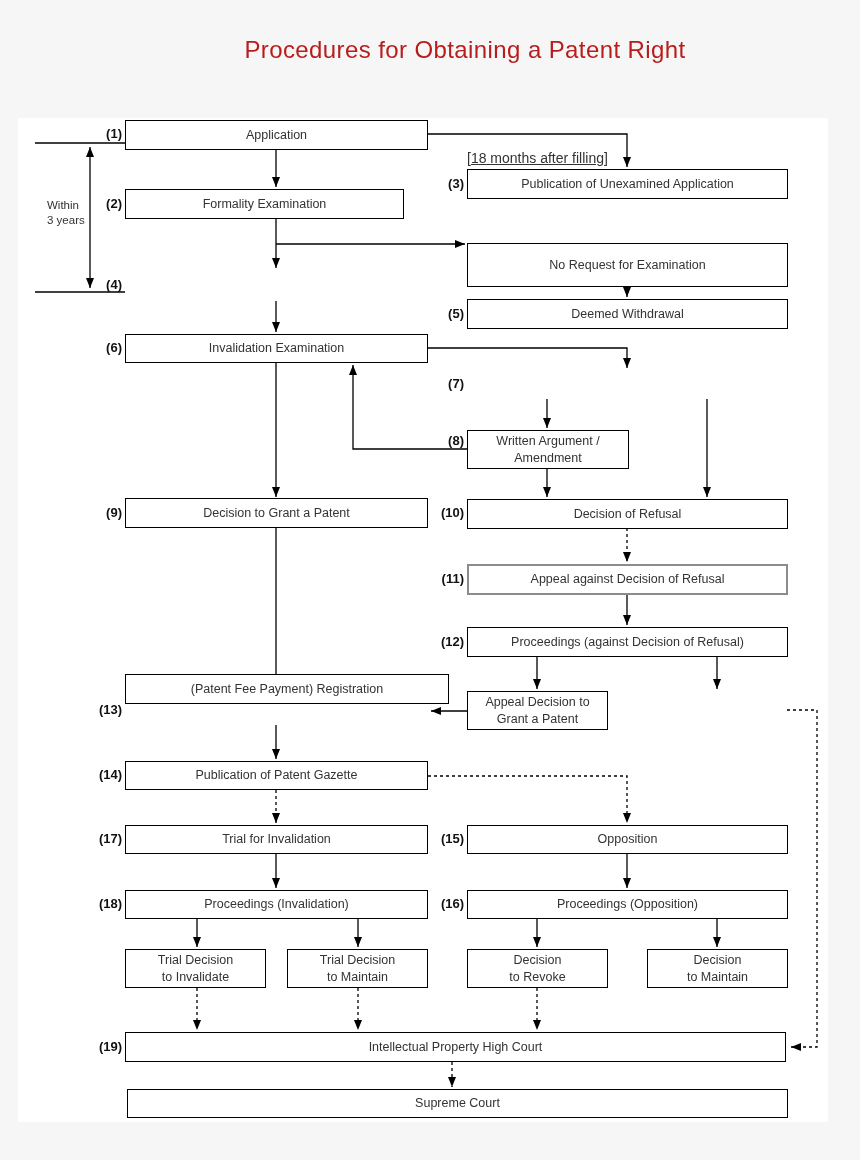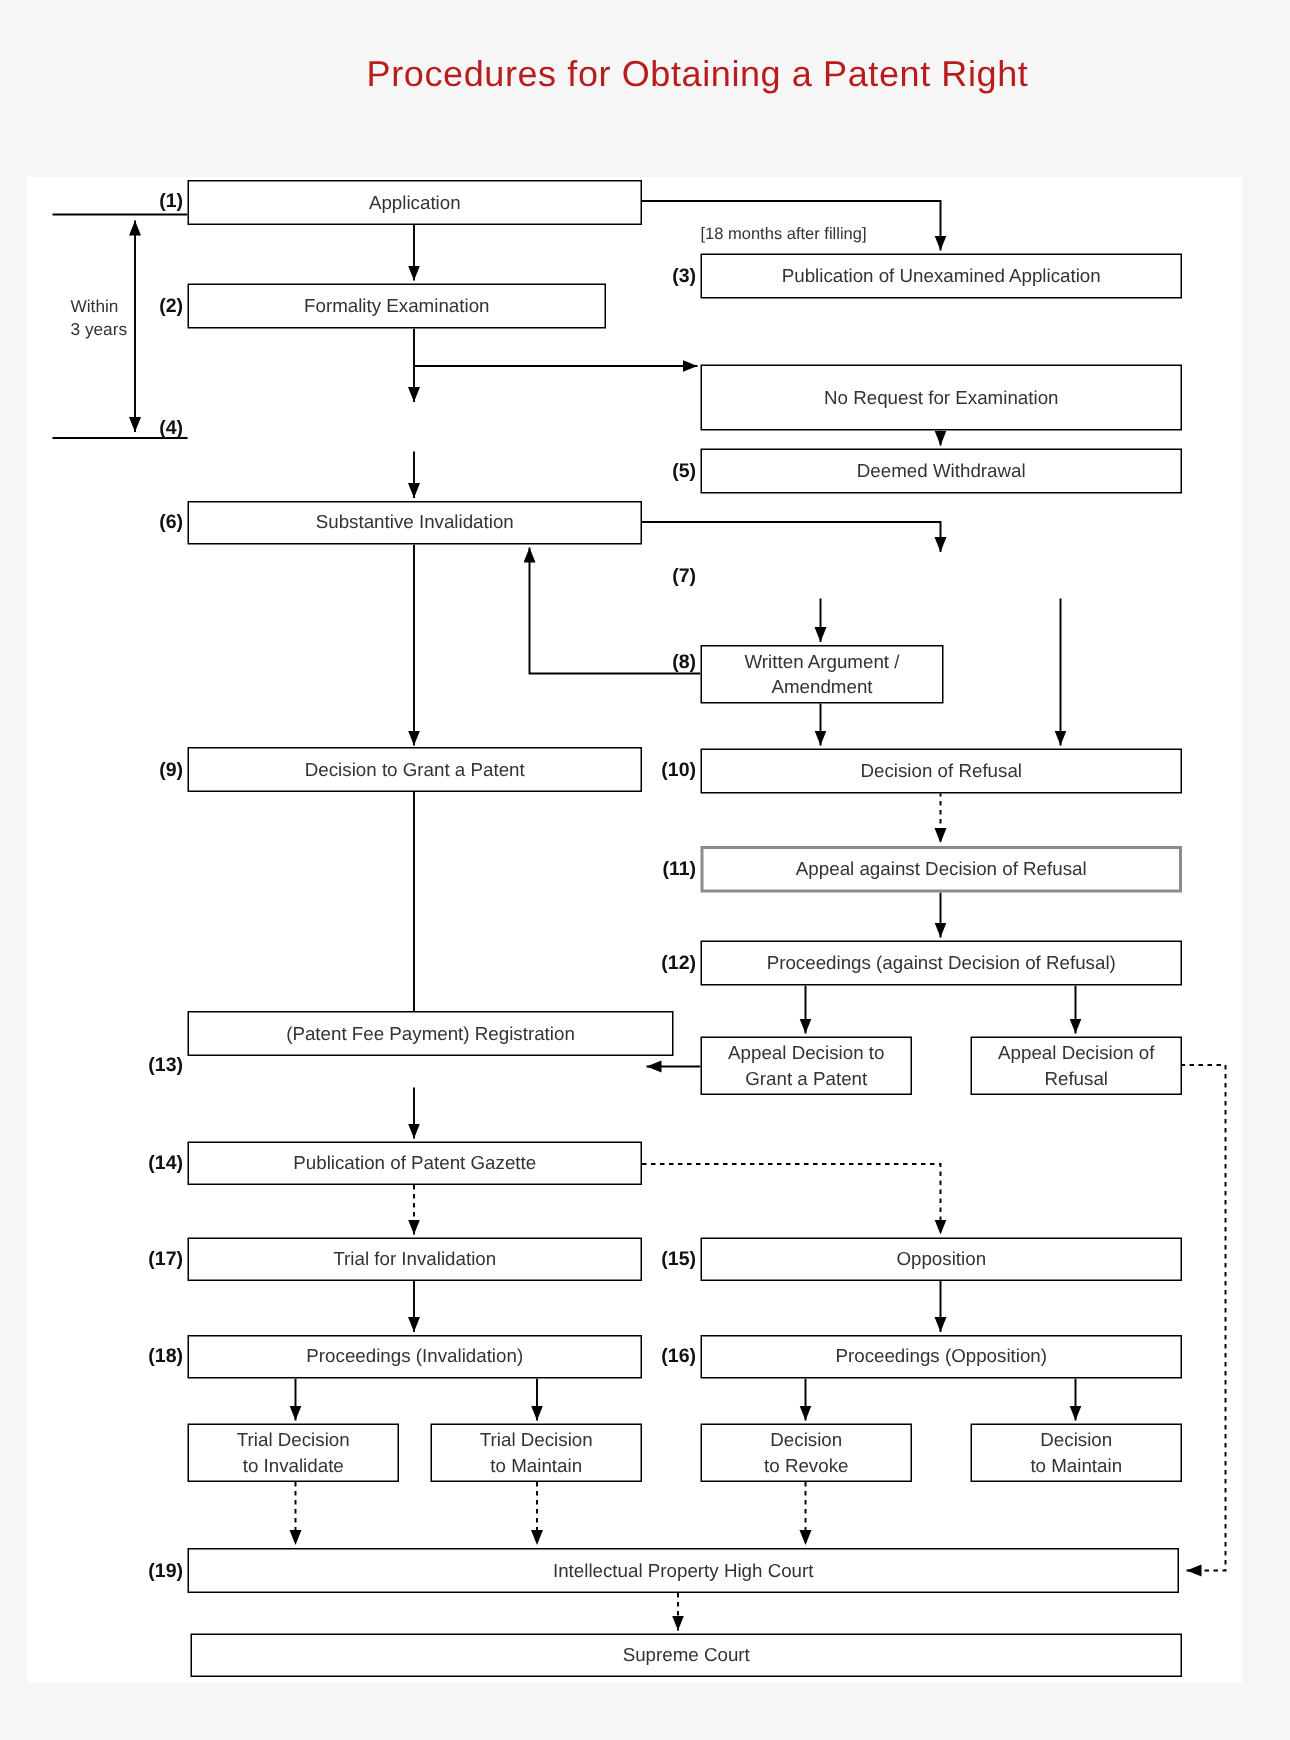--- a/index.html
+++ b/index.html
@@ -40,21 +40,21 @@
     width:52px;
     text-align:right;
     font-weight:bold;
     font-size:13px;
     color:#111111;
   }
   .num.l{left:70px;}
   .num.r{left:412px;}
   .note{
     position:absolute;left:467px;top:150px;width:200px;
-    font-size:11px;color:#333333;
+    font-size:14px;color:#333333;text-decoration:underline;
   }
   .bracket-label{
     position:absolute;left:47px;top:198px;width:60px;
     font-size:11.5px;line-height:1.3;color:#333333;
     white-space:pre-line;
   }
 </style>
 </head>
 <body>
 
@@ -138,31 +138,29 @@
   <div class="num r" style="top:896px">(16)</div>
   <div class="num l" style="top:831px">(17)</div>
   <div class="num l" style="top:896px">(18)</div>
   <div class="num l" style="top:1039px">(19)</div>
 
   <div class="box" style="left:125px;top:120px;width:303px;height:30px">Application</div>
   <div class="box" style="left:125px;top:189px;width:279px;height:30px">Formality Examination</div>
   <div class="box" style="left:467px;top:169px;width:321px;height:30px">Publication of Unexamined Application</div>
   <div class="box" style="left:467px;top:243px;width:321px;height:44px">No Request for Examination</div>
   <div class="box" style="left:467px;top:299px;width:321px;height:30px">Deemed Withdrawal</div>
-  <div class="box" style="left:125px;top:334px;width:303px;height:29px">Substantive Invalidation</div>
+  <div class="box" style="left:125px;top:334px;width:303px;height:29px">Invalidation Examination</div>
   <div class="box" style="left:467px;top:430px;width:162px;height:39px">Written Argument /
 Amendment</div>
   <div class="box" style="left:125px;top:498px;width:303px;height:30px">Decision to Grant a Patent</div>
   <div class="box" style="left:467px;top:499px;width:321px;height:30px">Decision of Refusal</div>
   <div class="box hl" style="left:467px;top:564px;width:321px;height:31px">Appeal against Decision of Refusal</div>
   <div class="box" style="left:467px;top:627px;width:321px;height:30px">Proceedings (against Decision of Refusal)</div>
   <div class="box" style="left:467px;top:691px;width:141px;height:39px">Appeal Decision to
 Grant a Patent</div>
-  <div class="box" style="left:647px;top:691px;width:141px;height:39px">Appeal Decision of
-Refusal</div>
   <div class="box" style="left:125px;top:674px;width:324px;height:30px">(Patent Fee Payment) Registration</div>
   <div class="box" style="left:125px;top:761px;width:303px;height:29px">Publication of Patent Gazette</div>
   <div class="box" style="left:125px;top:825px;width:303px;height:29px">Trial for Invalidation</div>
   <div class="box" style="left:467px;top:825px;width:321px;height:29px">Opposition</div>
   <div class="box" style="left:125px;top:890px;width:303px;height:29px">Proceedings (Invalidation)</div>
   <div class="box" style="left:467px;top:890px;width:321px;height:29px">Proceedings (Opposition)</div>
   <div class="box" style="left:125px;top:949px;width:141px;height:39px">Trial Decision
 to Invalidate</div>
   <div class="box" style="left:287px;top:949px;width:141px;height:39px">Trial Decision
 to Maintain</div>

